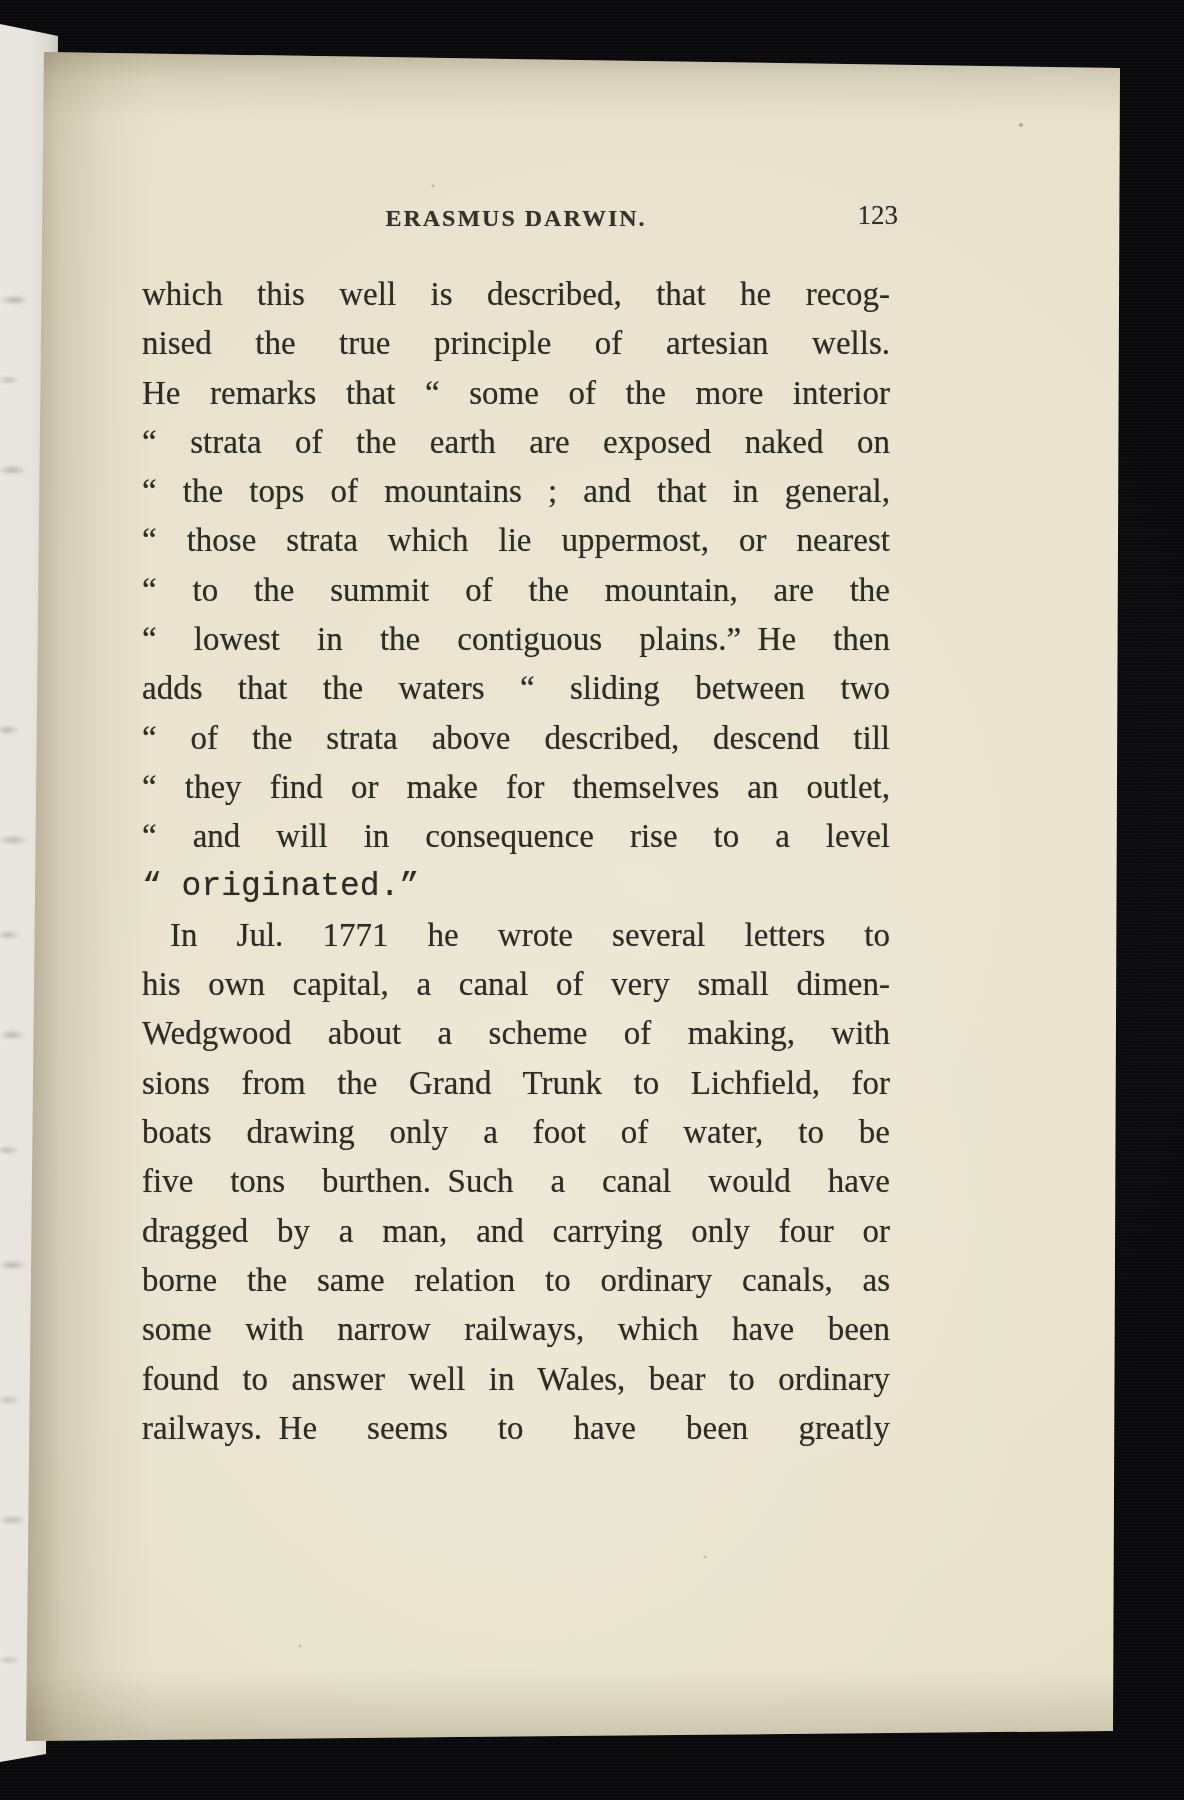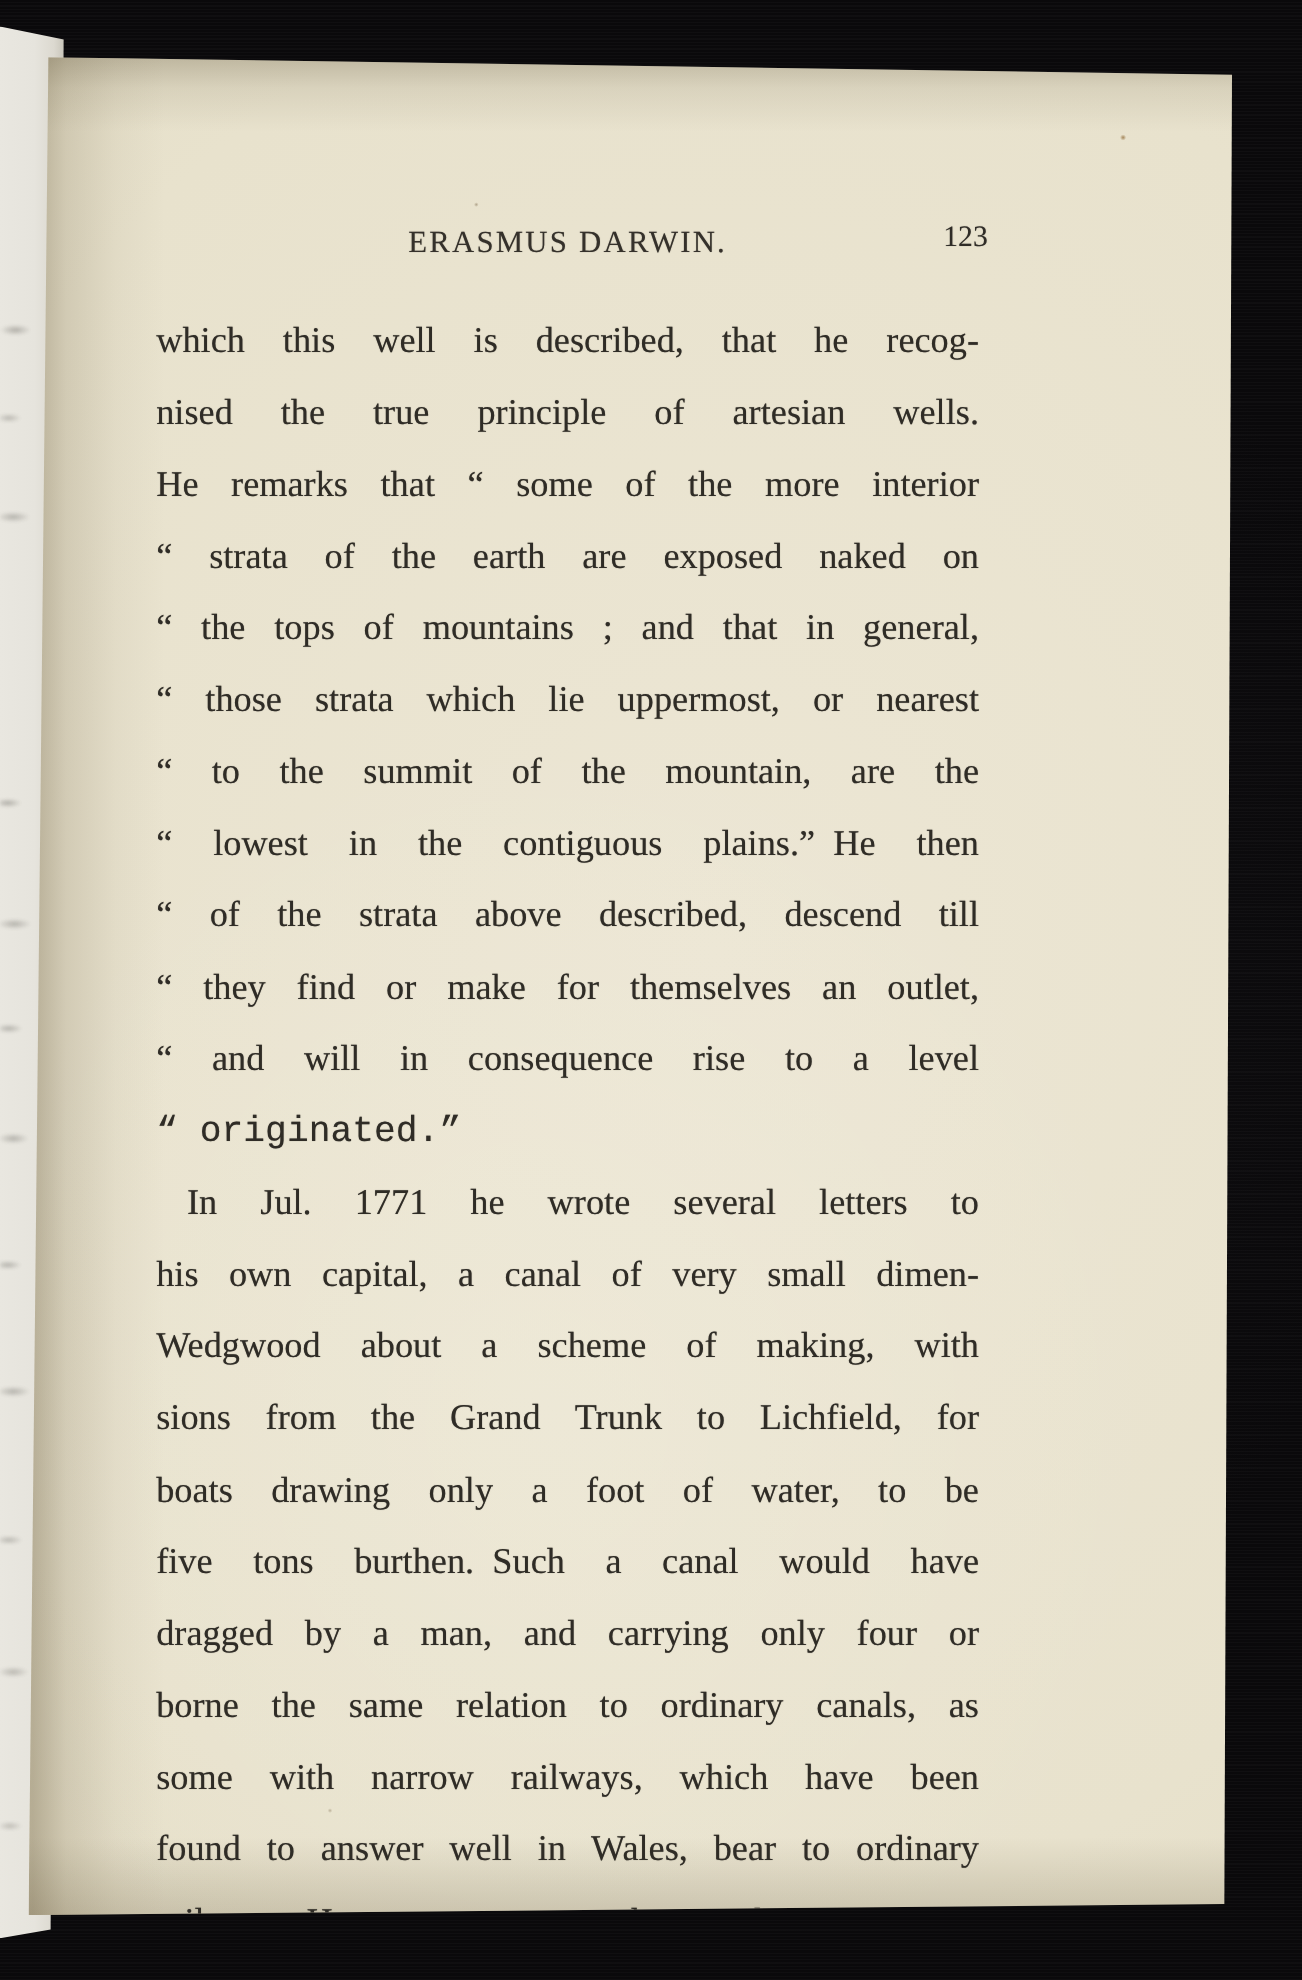--- a/index.html
+++ b/index.html
@@ -82,25 +82,26 @@
   
   .page-header {
     position: absolute;
     left: 142px; top: 198px;
     width: 748px; height: 46px;
   }
   .running-title {
     position: absolute;
     left: 50%; top: 7px;
     transform: translateX(-50%);
-    font-size: 28px;
+    font-size: 24px;
     letter-spacing: 2px;
     white-space: nowrap;
     color: #35312b;
     text-shadow: 0 0 1px rgba(53,49,43,0.45);
+    font-weight: bold;
   }
   .page-number {
     position: absolute;
     right: -8px; top: -3px;
     font-size: 27px;
     line-height: 40px;
     color: #2f2c27;
     text-shadow: 0 0 1px rgba(47,44,39,0.4);
   }
 
@@ -110,21 +111,20 @@
     left: 142px; top: 270px;
     width: 748px;
     font-size: 33px;
     line-height: 49.3px;
     color: #2f2c26;
     text-shadow: 0 0 0.8px rgba(47,44,38,0.55);
   }
   .page-body .line {
     text-align: justify;
     text-align-last: justify;
-    margin-top: 16px;
   }
   .page-body .line.no-justify {
     text-align-last: left;
     font-family: Liberation Mono, monospace;
   }
   .page-body .line.indent {
     text-indent: 28px;
   }
 </style>
 </head>
@@ -147,20 +147,21 @@
 
     <div class="page-body">
         <div class="line">which this well is described, that he recog-</div>
         <div class="line">nised the true principle of artesian wells.</div>
         <div class="line">He remarks that “ some of the more interior</div>
         <div class="line">“ strata of the earth are exposed naked on</div>
         <div class="line">“ the tops of mountains ; and that in general,</div>
         <div class="line">“ those strata which lie uppermost, or nearest</div>
         <div class="line">“ to the summit of the mountain, are the</div>
         <div class="line">“ lowest in the contiguous plains.” He then</div>
+        <div class="line">adds that the waters “ sliding between two</div>
         <div class="line">“ of the strata above described, descend till</div>
         <div class="line">“ they find or make for themselves an outlet,</div>
         <div class="line">“ and will in consequence rise to a level</div>
         <div class="line no-justify">“ originated.”</div>
         <div class="line indent">In Jul. 1771 he wrote several letters to</div>
         <div class="line">his own capital, a canal of very small dimen-</div>
         <div class="line">Wedgwood about a scheme of making, with</div>
         <div class="line">sions from the Grand Trunk to Lichfield, for</div>
         <div class="line">boats drawing only a foot of water, to be</div>
         <div class="line">five tons burthen. Such a canal would have</div>

